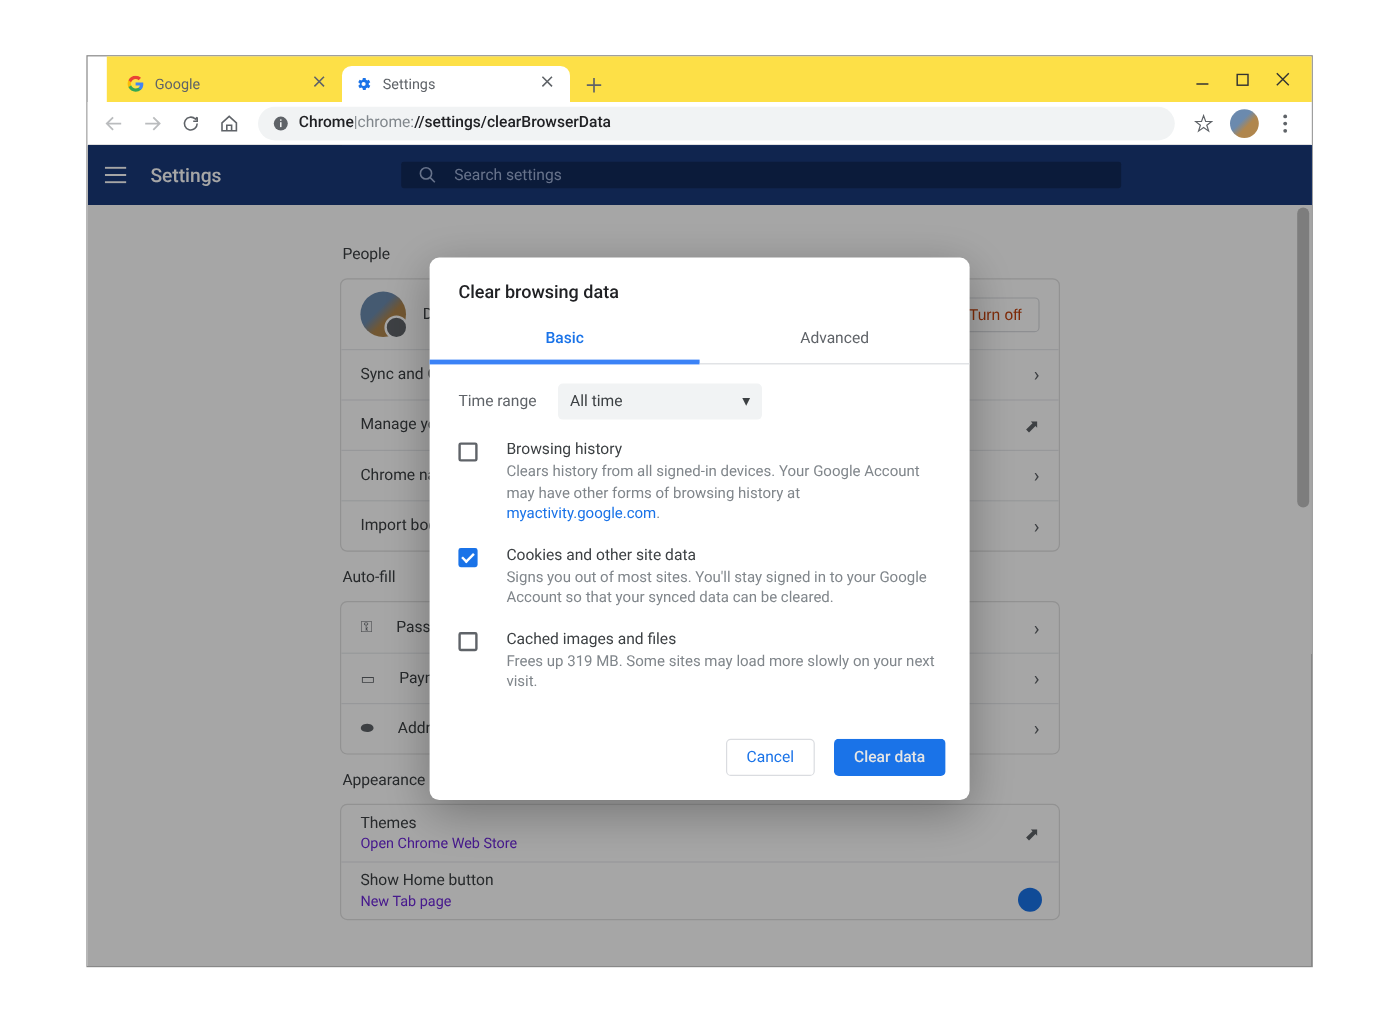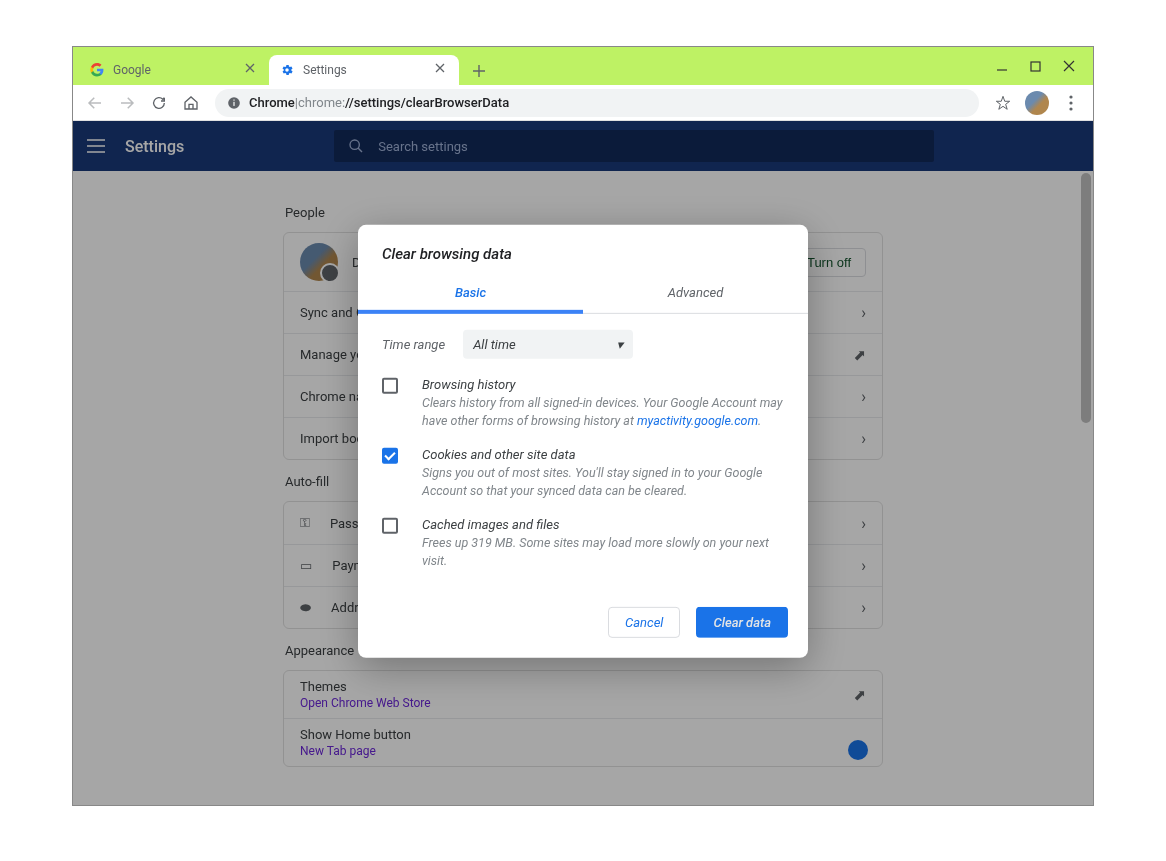--- a/index.html
+++ b/index.html
@@ -1,21 +1,21 @@
 <!DOCTYPE html>
 <html><head>
 <meta charset="utf-8">
 <style>
 * { box-sizing: border-box; margin: 0; padding: 0; }
 body { font-family: "Segoe UI", Roboto, Arial, sans-serif; background: #fff; width: 1166px; height: 861px; position: relative; overflow: hidden; }
 
 .browser-frame { position: absolute; left: 72px; top: 46px; width: 1022px; height: 760px; border: 1px solid #888; background: #fff; display: flex; flex-direction: column; }
 
 
-.tabstrip { height: 38px; background: #bef264; display: flex; align-items: flex-end; padding-left: 6px; position: relative; }
+.tabstrip { height: 38px; background: #fde047; display: flex; align-items: flex-end; padding-left: 6px; position: relative; margin-left: 16px; }
 .tab { height: 30px; display: flex; align-items: center; padding: 0 10px; font-size: 12px; color: #5f6368; border-top-left-radius: 8px; border-top-right-radius: 8px; position: relative; }
 .tab.inactive { width: 190px; }
 .tab.active { background: #fff; width: 190px; }
 .tab .favicon { width: 16px; height: 16px; margin-right: 8px; display: flex; align-items: center; justify-content: center; }
 .tab .tab-title { flex: 1; white-space: nowrap; overflow: hidden; text-overflow: ellipsis; }
 .tab .close { width: 14px; height: 14px; margin-left: 6px; color: #5f6368; cursor: pointer; }
 .newtab-btn { width: 28px; height: 28px; display: flex; align-items: center; justify-content: center; margin-left: 6px; cursor: pointer; color: #5f6368; }
 .window-controls { position: absolute; right: 0; top: 0; height: 38px; display: flex; align-items: center; gap: 22px; padding-right: 18px; }
 .window-controls span { cursor: pointer; color: #333; font-size: 14px; }
 
@@ -30,44 +30,44 @@
 .avatar { width: 24px; height: 24px; border-radius: 50%; background: linear-gradient(135deg,#6b8aae 40%,#b0864d 60%); margin: 0 4px; }
 
 
 .content { flex: 1; position: relative; overflow: hidden; }
 .settings-page { width: 100%; height: 100%; overflow-y: auto; }
 
 
 .settings-header { height: 50px; background: #1a3a7a; display: flex; align-items: center; padding: 0 14px; gap: 20px; }
 .hamburger { color: #fff; cursor: pointer; }
 .settings-title { color: #fff; font-size: 16px; font-weight: 500; }
-.search-settings { flex: 0 0 600px; height: 32px; background: #122a5a; border-radius: 2px; display: flex; align-items: center; padding: 0 14px; color: #9fb1d6; font-size: 13px; margin-left: 130px; }
+.search-settings { flex: 0 0 600px; height: 22px; background: #122a5a; border-radius: 2px; display: flex; align-items: center; padding: 0 14px; color: #9fb1d6; font-size: 13px; margin-left: 130px; }
 .search-settings .sicon { margin-right: 14px; }
 
 
 .settings-body { max-width: 600px; margin: 0 auto; padding: 20px 0 60px 0; }
 .section-title { font-size: 13px; color: #3c4043; margin: 14px 0 12px 2px; }
 .card { background: #fff; border: 1px solid #e0e0e0; border-radius: 6px; overflow: hidden; }
 .row { display: flex; align-items: center; min-height: 42px; padding: 8px 16px; border-top: 1px solid #e8eaed; font-size: 13px; color: #3c4043; position: relative; }
 .row:first-child { border-top: none; }
 .row .row-right { margin-left: auto; color: #5f6368; }
 .row .icon-left { margin-right: 20px; color: #5f6368; }
 .row-sub { font-size: 12px; color: #6d28d9; margin-top: 2px; }
 .profile-row { min-height: 58px; }
 .profile-av { width: 38px; height: 38px; border-radius: 50%; background: linear-gradient(135deg,#6b8aae 40%,#b0864d 60%); margin-right: 14px; position: relative; }
 .profile-av::after { content:""; position:absolute; right:-2px; bottom:-2px; width:16px; height:16px; border-radius:50%; background:#5f6368; border:2px solid #fff; }
-.turnoff-btn { border: 1px solid #dadce0; color: #14532d; padding: 6px 14px; border-radius: 4px; font-size: 13px; cursor: pointer; background:#fff; }
+.turnoff-btn { border: 1px solid #dadce0; color: #c2410c; padding: 6px 14px; border-radius: 4px; font-size: 13px; cursor: pointer; background:#fff; }
 .chevron { font-size: 16px; color: #5f6368; }
 .launch-icon { font-size: 15px; color: #5f6368; }
 .toggle { width: 30px; height: 14px; background: #8ab4f8; border-radius: 7px; position: relative; }
 .toggle::after { content:""; position:absolute; right:-2px; top:-3px; width:20px; height:20px; background:#1a73e8; border-radius:50%; }
 
 
 .overlay { position: absolute; inset: 0; background: rgba(0,0,0,0.35); }
-.modal { position: absolute; left: 50%; top: 50%; transform: translate(-50%, -55%); width: 450px; background: #fff; border-radius: 8px; box-shadow: 0 10px 40px rgba(0,0,0,0.3); padding: 0; font-style: italic; }
+.modal { position: absolute; left: 50%; top: 50%; transform: translate(-50%, -55%); width: 450px; background: #fff; border-radius: 8px; box-shadow: 0 10px 40px rgba(0,0,0,0.3); padding: 0; }
 .modal-title { font-size: 15px; font-weight: 500; color: #202124; padding: 20px 24px 12px 24px; }
 .modal-tabs { display: flex; }
 .mtab { flex: 1; text-align: center; padding: 10px 0; font-size: 13px; color: #5f6368; border-bottom: 1px solid #dadce0; cursor: pointer; }
 .mtab.active { color: #1a73e8; font-weight: 500; border-bottom: 4px solid #3b82f6; }
 .modal-body { padding: 16px 24px 8px 24px; }
 .time-row { display: flex; align-items: center; margin-bottom: 18px; font-size: 13px; color: #5f6368; }
 .select-box { margin-left: 18px; background: #f1f3f4; padding: 7px 10px; border-radius: 4px; width: 170px; display: flex; align-items: center; justify-content: space-between; color: #3c4043; cursor: pointer; font-size: 13px; }
 .opt-row { display: flex; align-items: flex-start; margin-bottom: 18px; }
 .chk { width: 16px; height: 16px; border: 2px solid #5f6368; border-radius: 2px; flex-shrink: 0; margin-top: 1px; margin-right: 24px; cursor: pointer; position: relative; }
 .chk.checked { background: #1a73e8; border-color: #1a73e8; }

